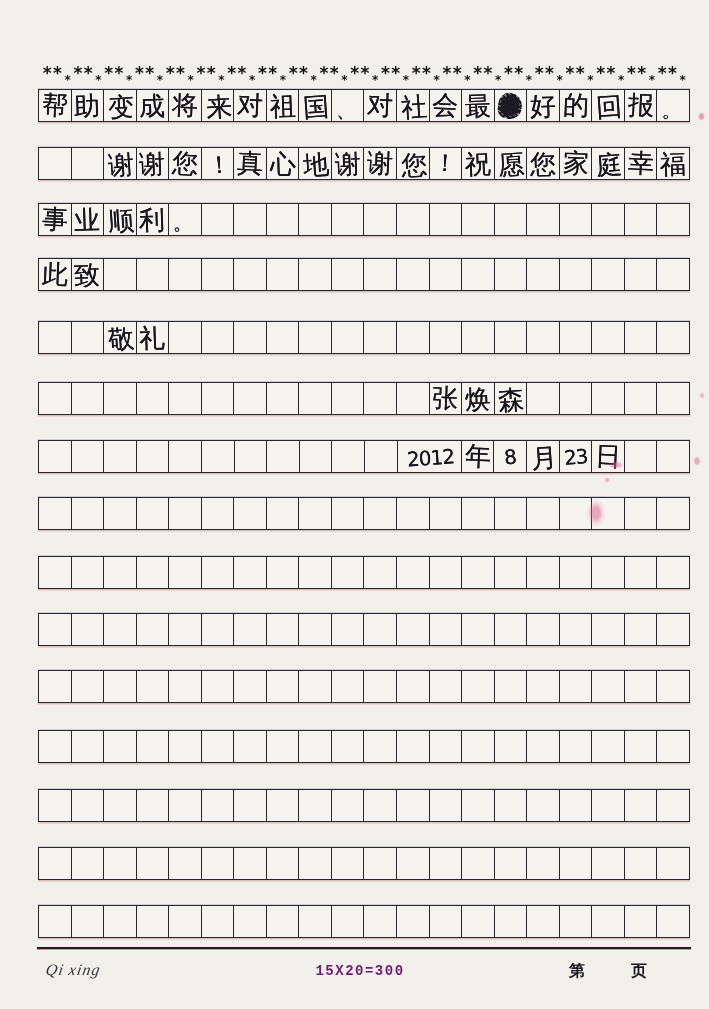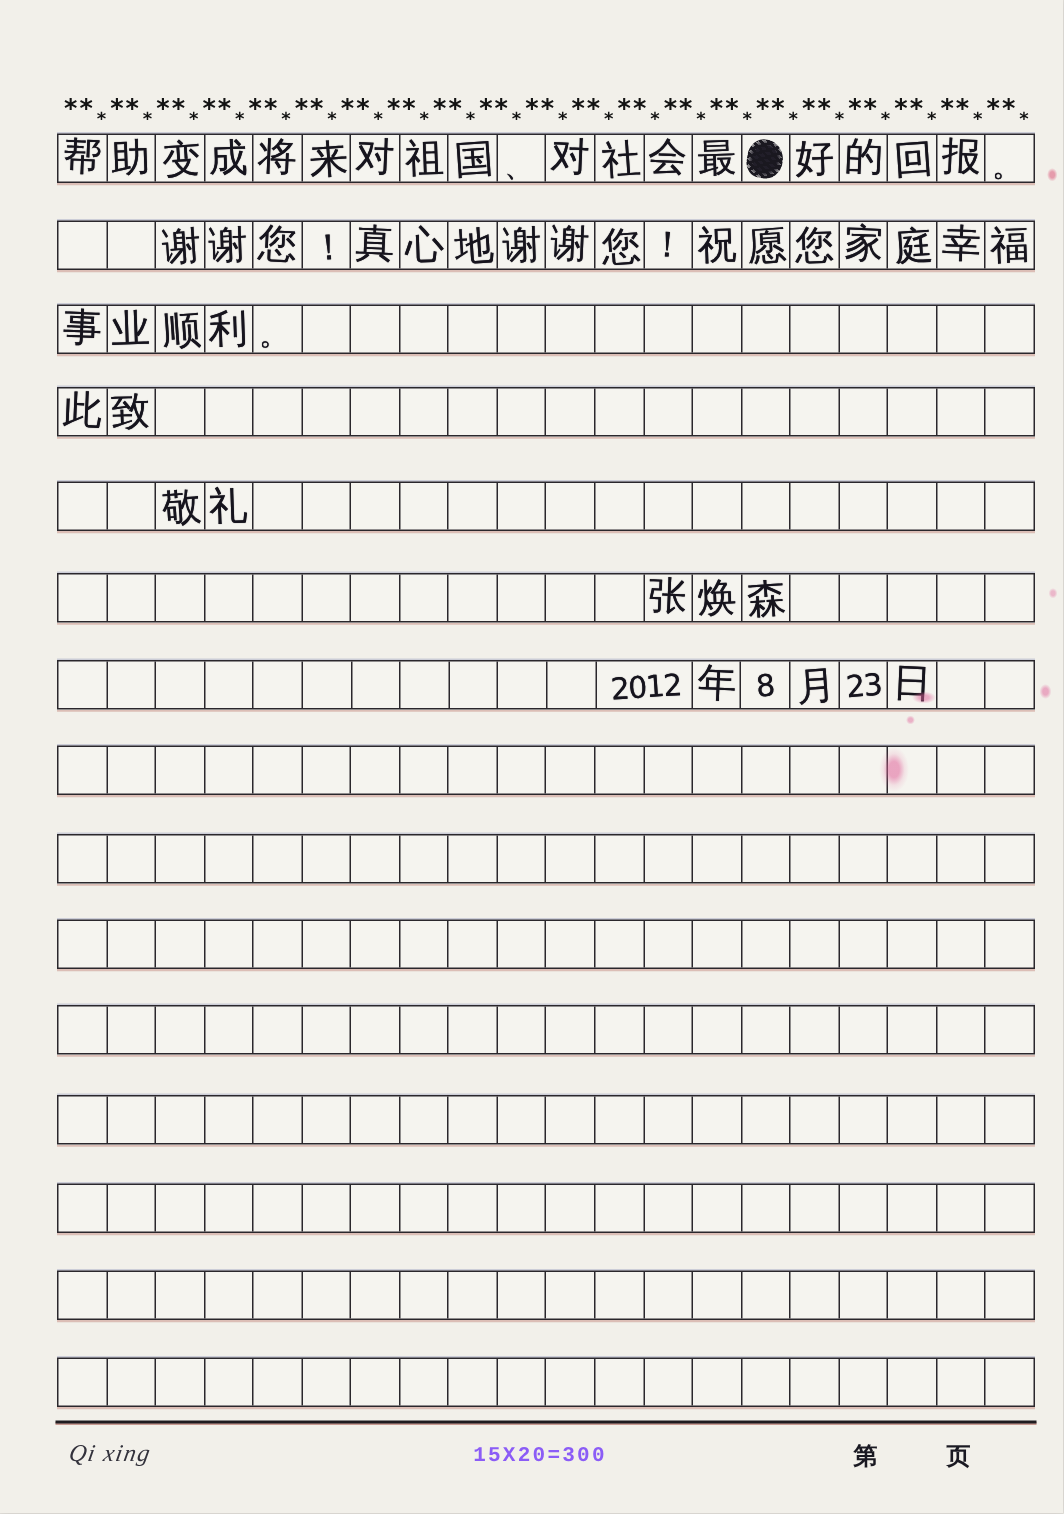--- a/index.html
+++ b/index.html
@@ -56,21 +56,21 @@
     background:#1f1c20;box-shadow:0 1px 0 rgba(150,50,40,.45);
   }
   .brand{
     position:absolute;left:46px;top:961px;
     font-family:"Liberation Serif","DejaVu Serif",serif;font-style:italic;
     font-size:16px;color:#33323c;letter-spacing:1px;transform:skewX(-10deg);
   }
   .gridspec{
     position:absolute;left:292px;top:963px;width:136px;text-align:center;
     font-family:"Liberation Mono","DejaVu Sans Mono",monospace;
-    font-size:14px;font-weight:bold;color:#8b5cf6;letter-spacing:1.5px;
+    font-size:14px;font-weight:bold;color:#701a75;letter-spacing:1.5px;
   }
   .pagelabel{
     position:absolute;left:569px;top:961px;display:flex;gap:46px;
     font-size:16px;font-weight:bold;color:#1a1922;
     font-family:"DejaVu Sans","Liberation Sans",sans-serif;
   }
   
   .stain{position:absolute;border-radius:50%;pointer-events:none;}
 </style>
 </head>

